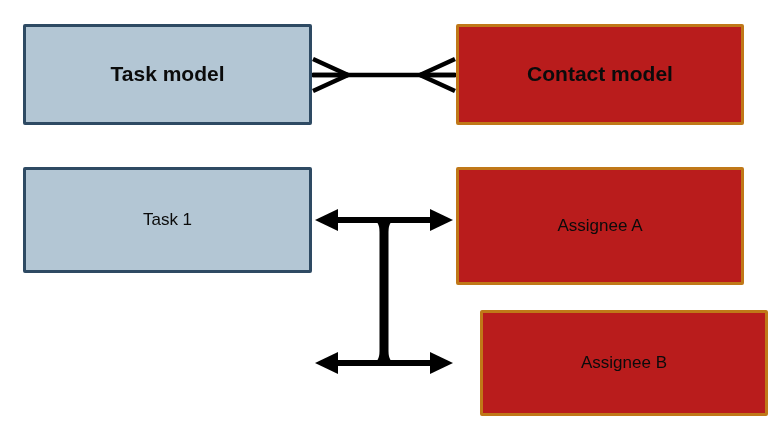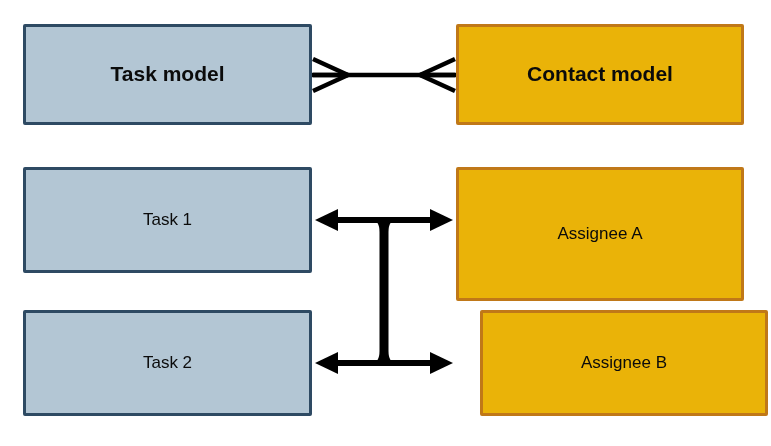--- a/index.html
+++ b/index.html
@@ -36,42 +36,42 @@
     display: flex;
     align-items: center;
     justify-content: center;
     text-align: center;
   }
   .node.blue {
     background: #b3c6d4;
     border: 3px solid #2e4a63;
   }
   .node.orange {
-    background: #eab308;
+    background: #b91c1c;
     border: 3px solid #c07818;
   }
   .node-label {
     color: #0b0b0b;
     line-height: 1.15;
     white-space: nowrap;
     user-select: none;
   }
   .node.model .node-label {
     font-size: 21px;
     font-weight: bold;
   }
   .node.instance .node-label {
     font-size: 17px;
     font-weight: normal;
   }
   
   #node-task-model     { left: 23px;  top: 24px;  width: 289px; height: 101px; }
   #node-contact-model  { left: 456px; top: 24px;  width: 288px; height: 101px; }
   #node-task-1         { left: 23px;  top: 167px; width: 289px; height: 106px; }
-  #node-assignee-a     { left: 456px; top: 167px; width: 288px; height: 134px; }
+  #node-assignee-a     { left: 456px; top: 167px; width: 288px; height: 118px; }
   #node-task-2         { left: 23px;  top: 310px; width: 289px; height: 106px; }
   #node-assignee-b     { left: 456px; top: 310px; width: 288px; height: 106px; margin-left: 24px; }
 </style>
 </head>
 <body>
 
 <div id="diagram-canvas">
 
   <svg id="connector-layer" viewBox="0 0 771 446" width="771" height="446">
 
@@ -131,21 +131,18 @@
   </div>
 
   <div class="node blue instance" id="node-task-1">
     <span class="node-label">Task 1</span>
   </div>
 
   <div class="node orange instance" id="node-assignee-a">
     <span class="node-label">Assignee A</span>
   </div>
 
-  <div class="node blue instance" id="node-task-2">
-    <span class="node-label">Task 2</span>
-  </div>
 
   <div class="node orange instance" id="node-assignee-b">
     <span class="node-label">Assignee B</span>
   </div>
 
 </div>
 
 </body></html>

